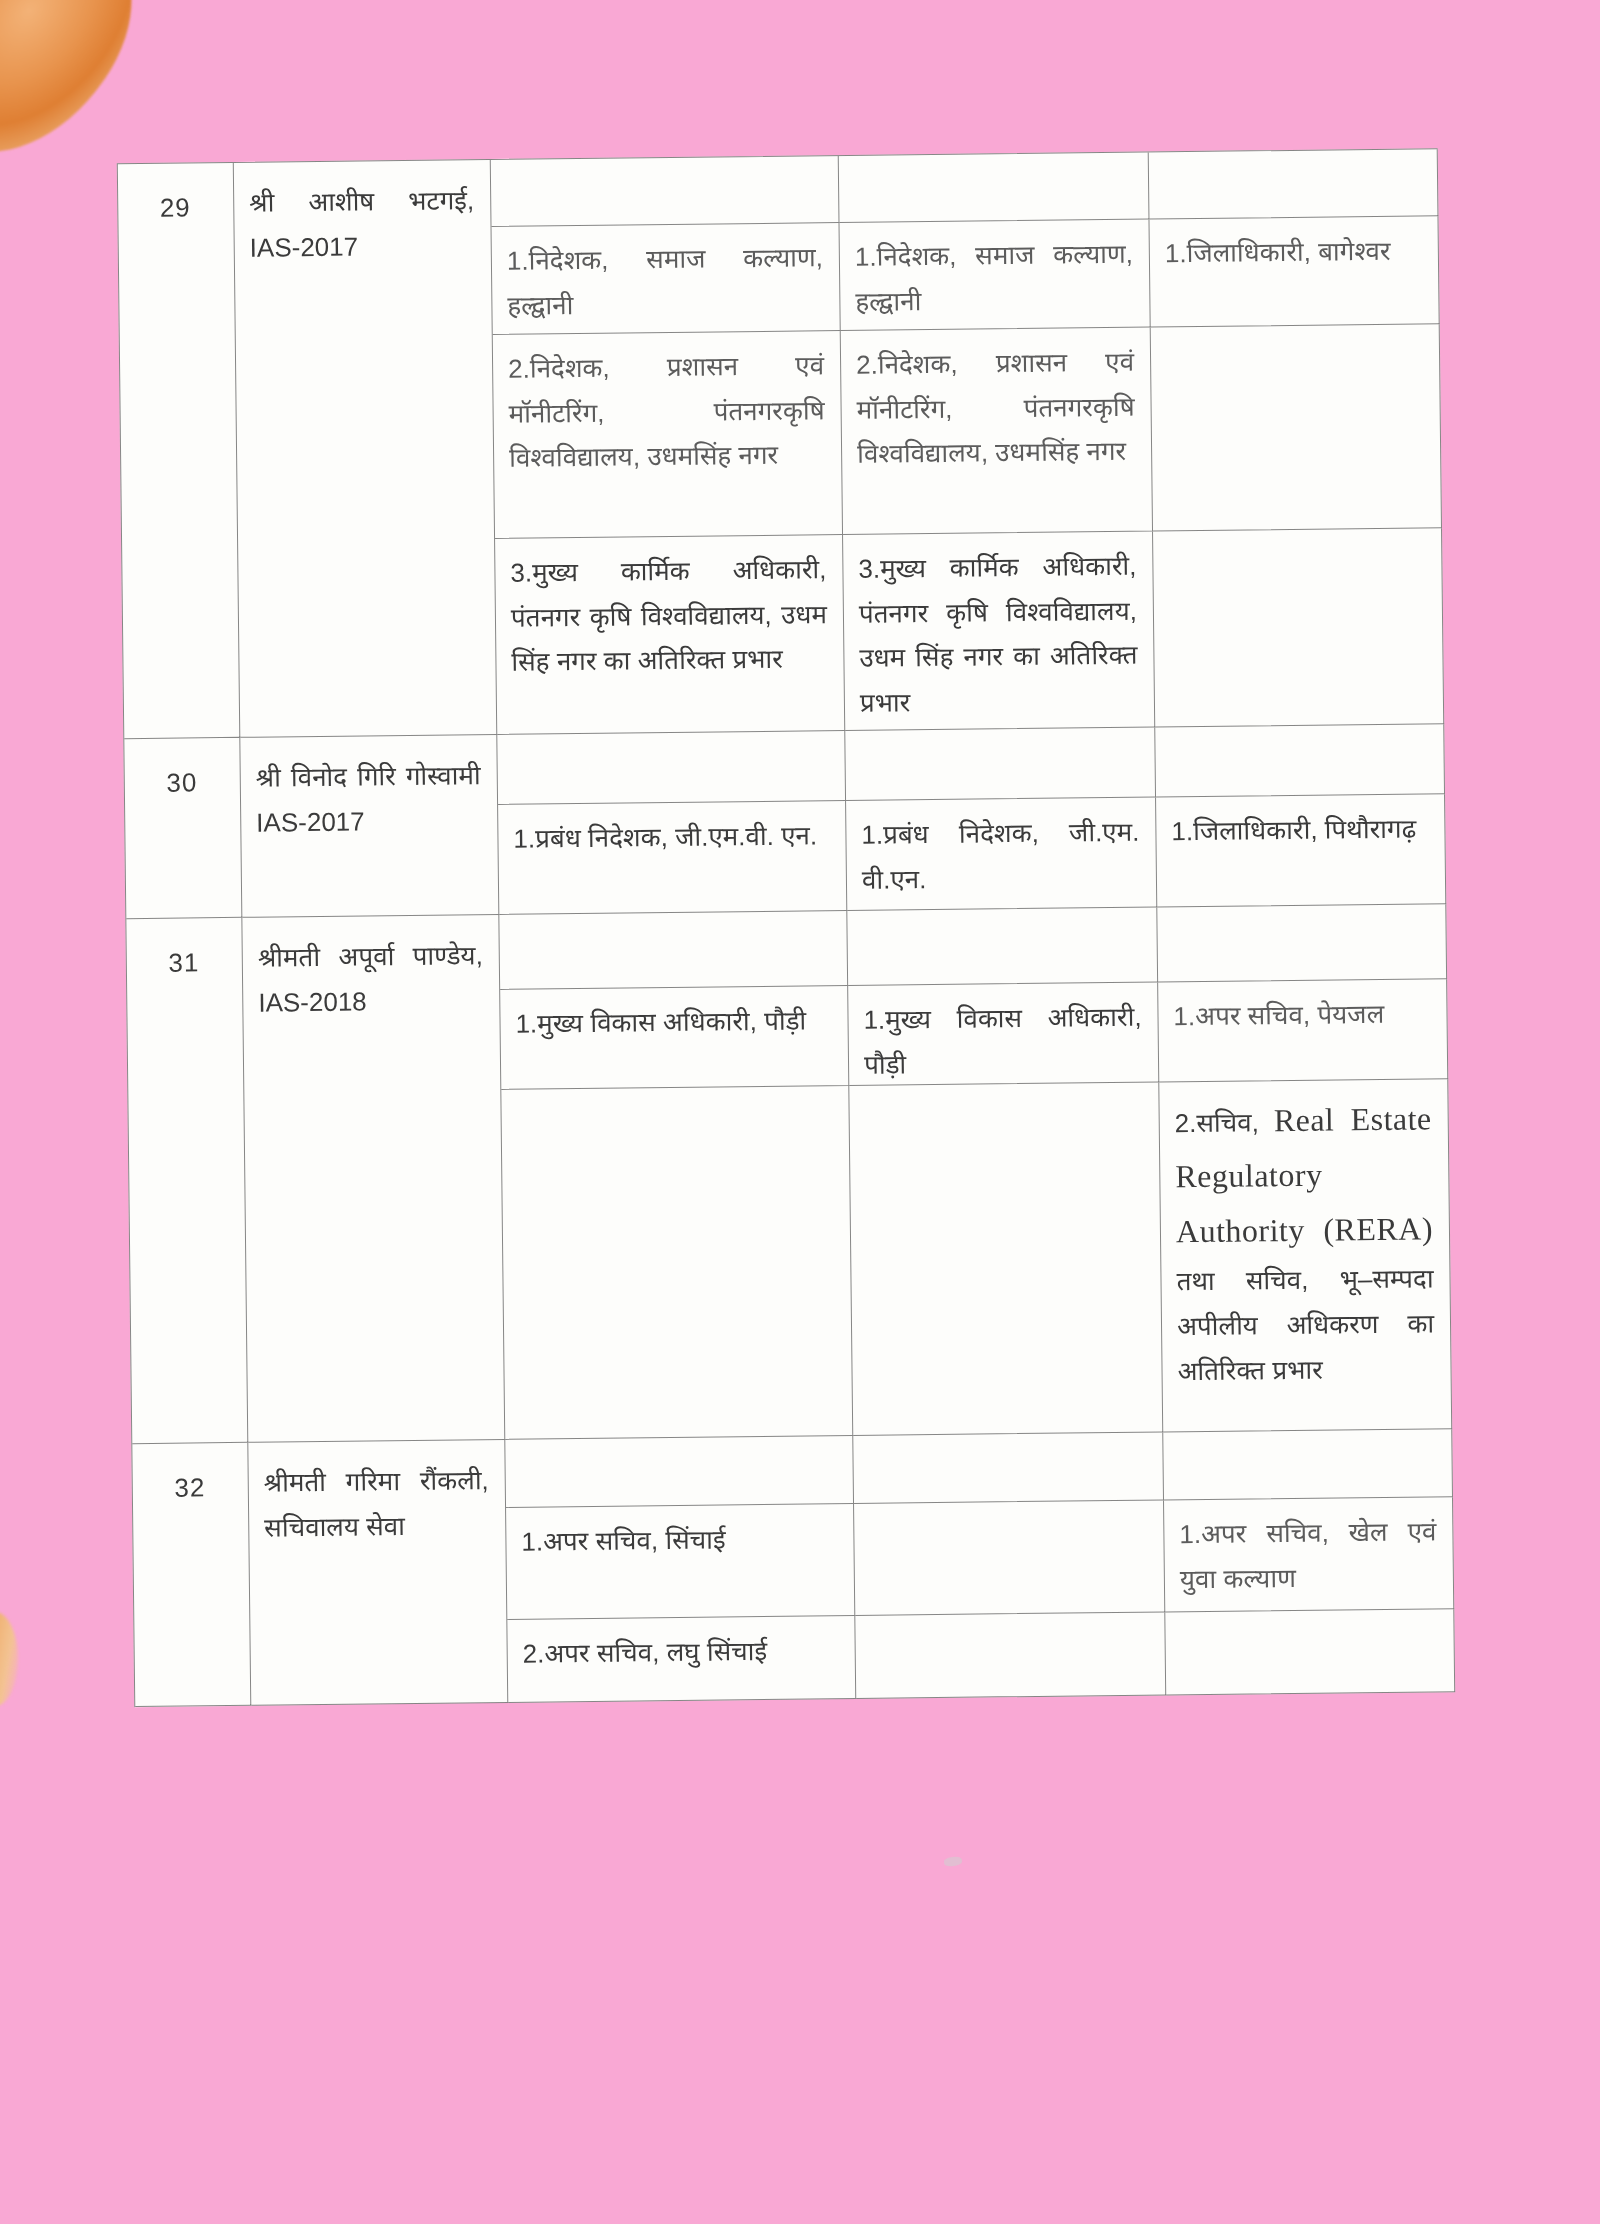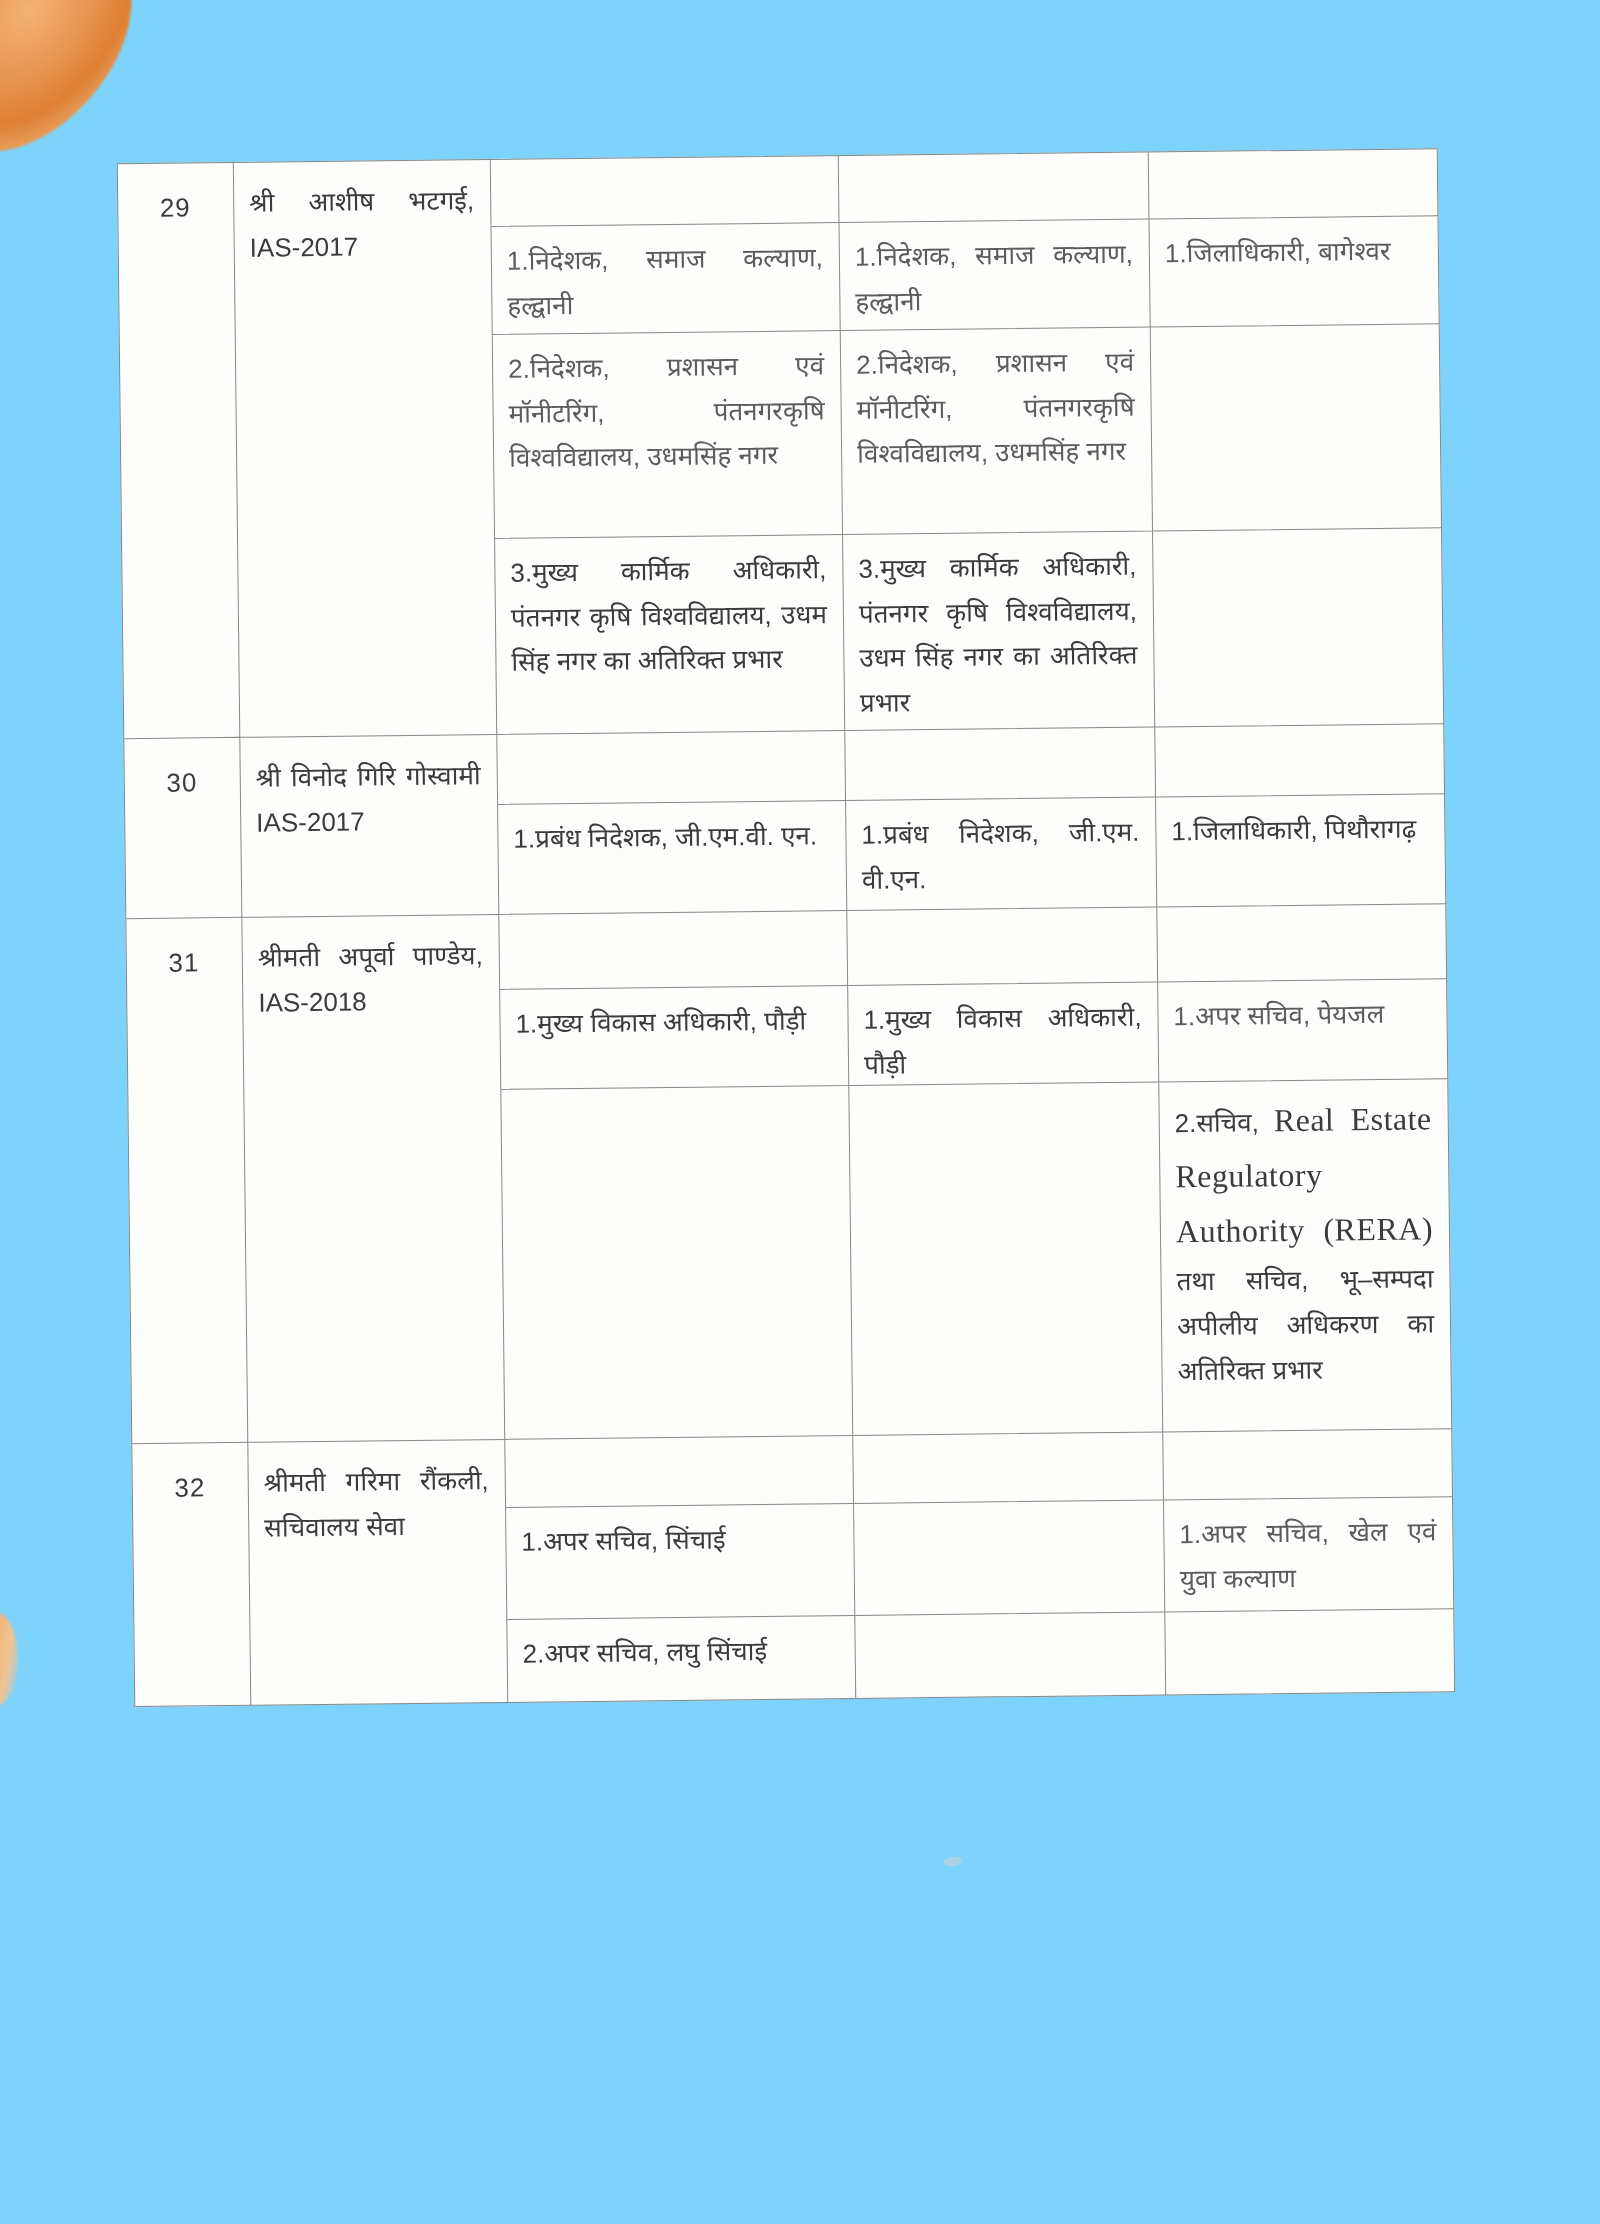--- a/index.html
+++ b/index.html
@@ -4,21 +4,21 @@
 <style>
   html, body { margin: 0; padding: 0; }
   body {
     font-family: "Liberation Sans", "DejaVu Sans", sans-serif;
     background: #ffffff;
   }
   .page {
     position: relative;
     width: 1600px;
     height: 2224px;
-    background: #7dd3fc;
+    background: #f9a8d4;
     overflow: hidden;
   }
 
   
   .finger-top {
     position: absolute; left: -58px; top: -84px;
     width: 170px; height: 250px;
     transform: rotate(38deg);
     border-radius: 50% 48% 52% 50%;
     background: radial-gradient(ellipse at 40% 40%,

